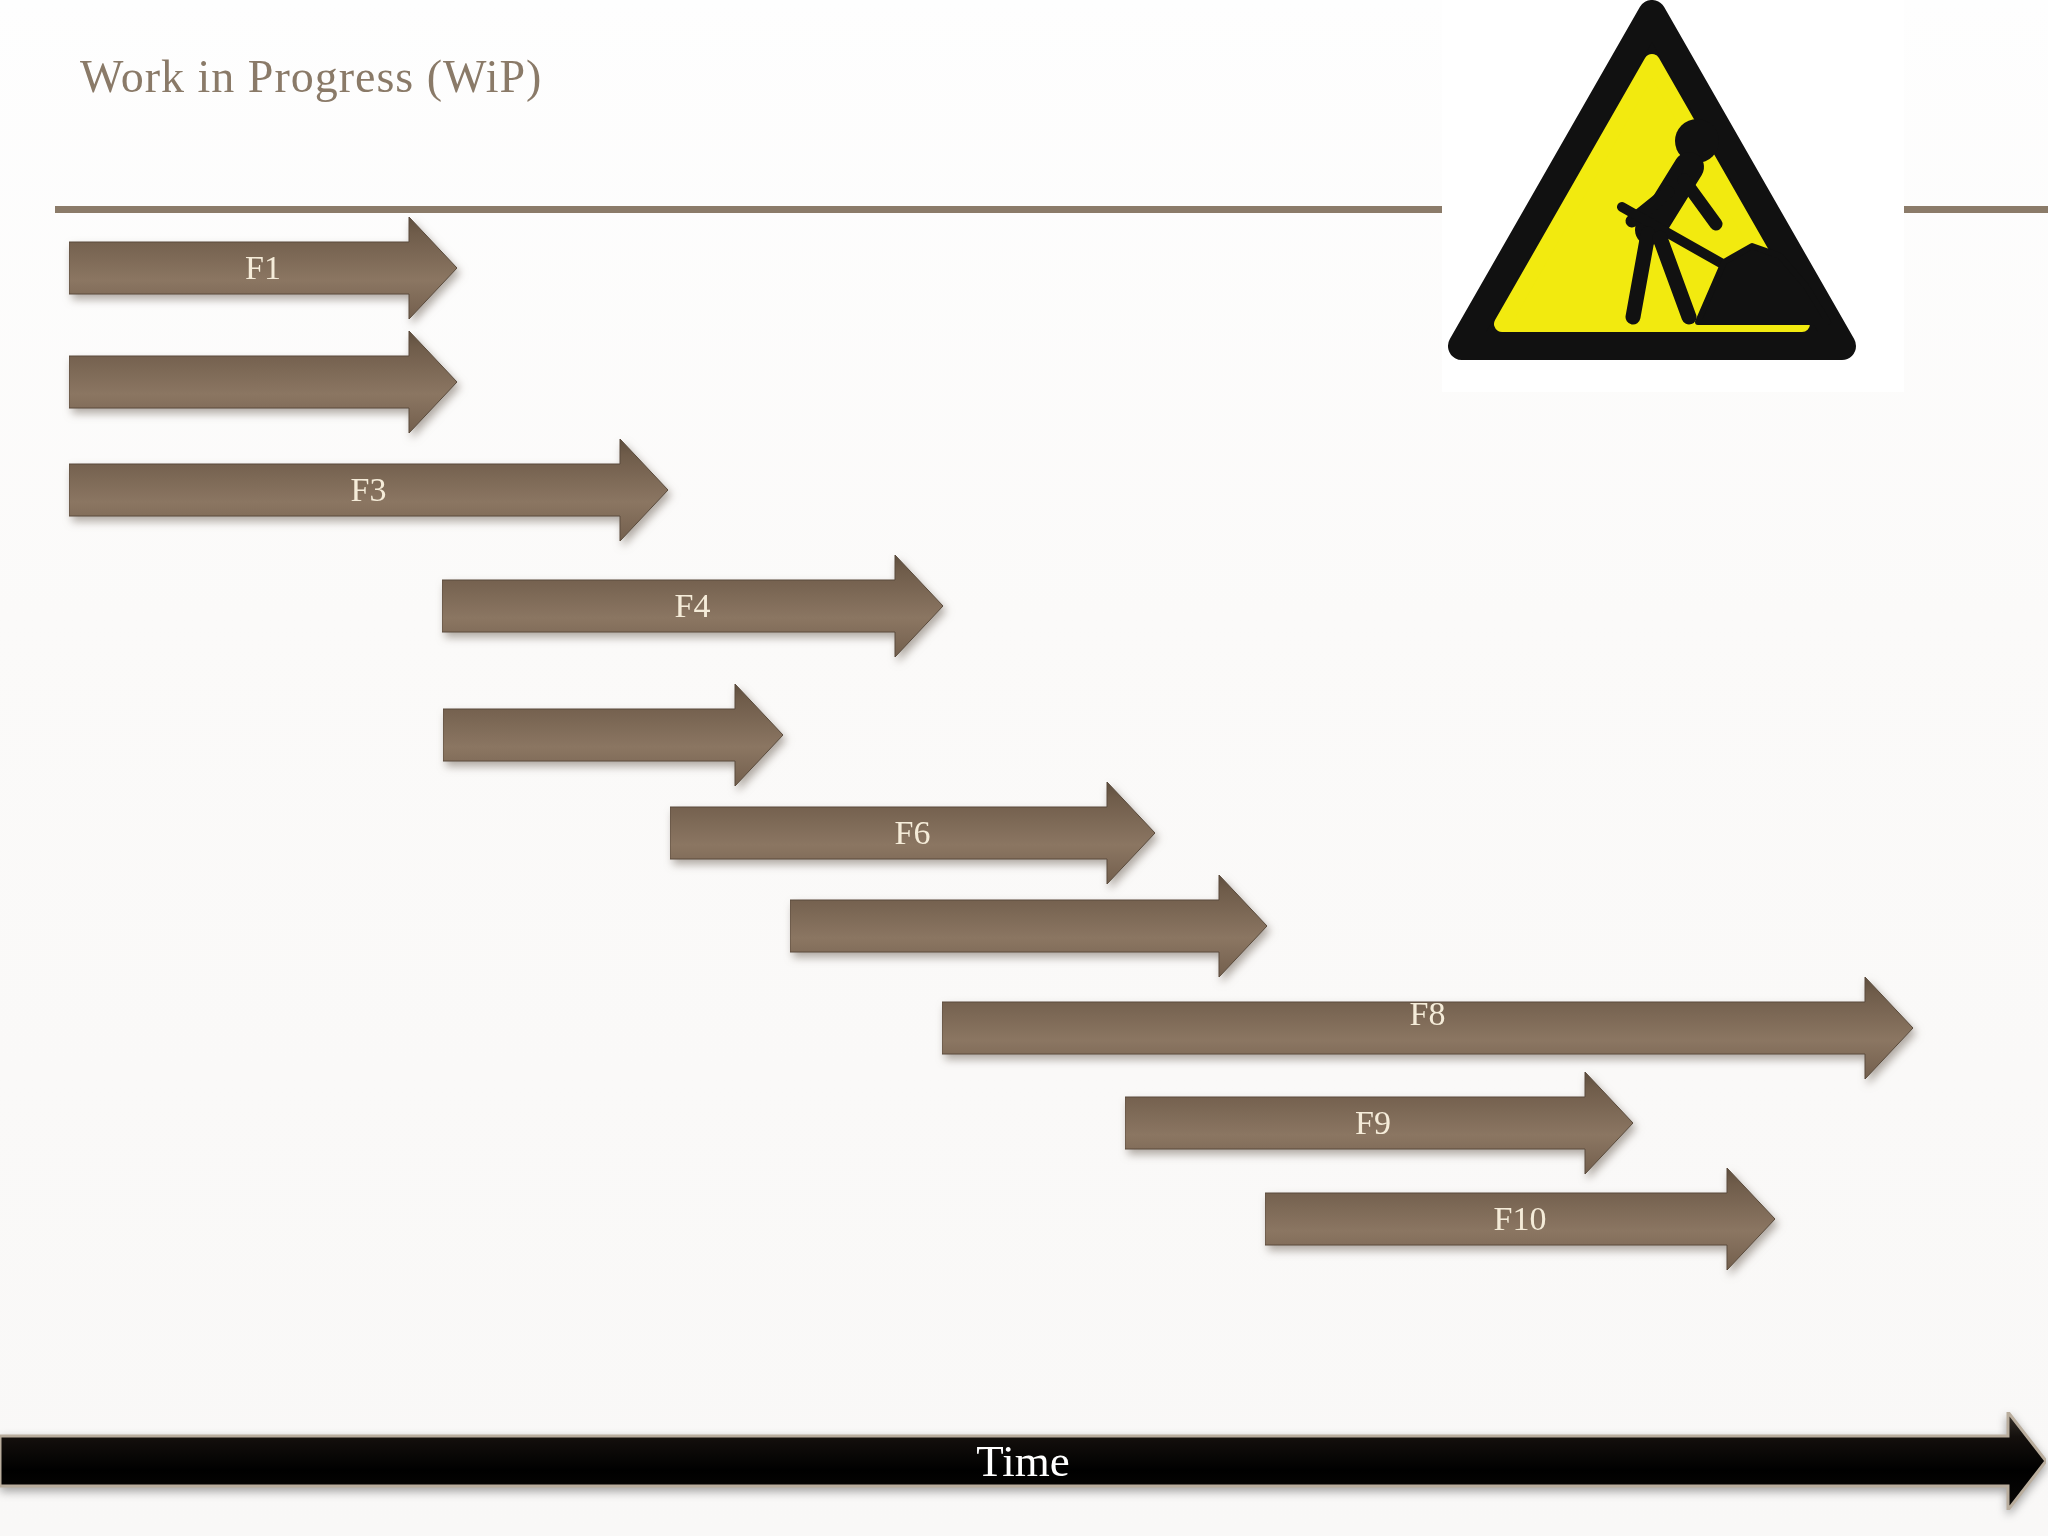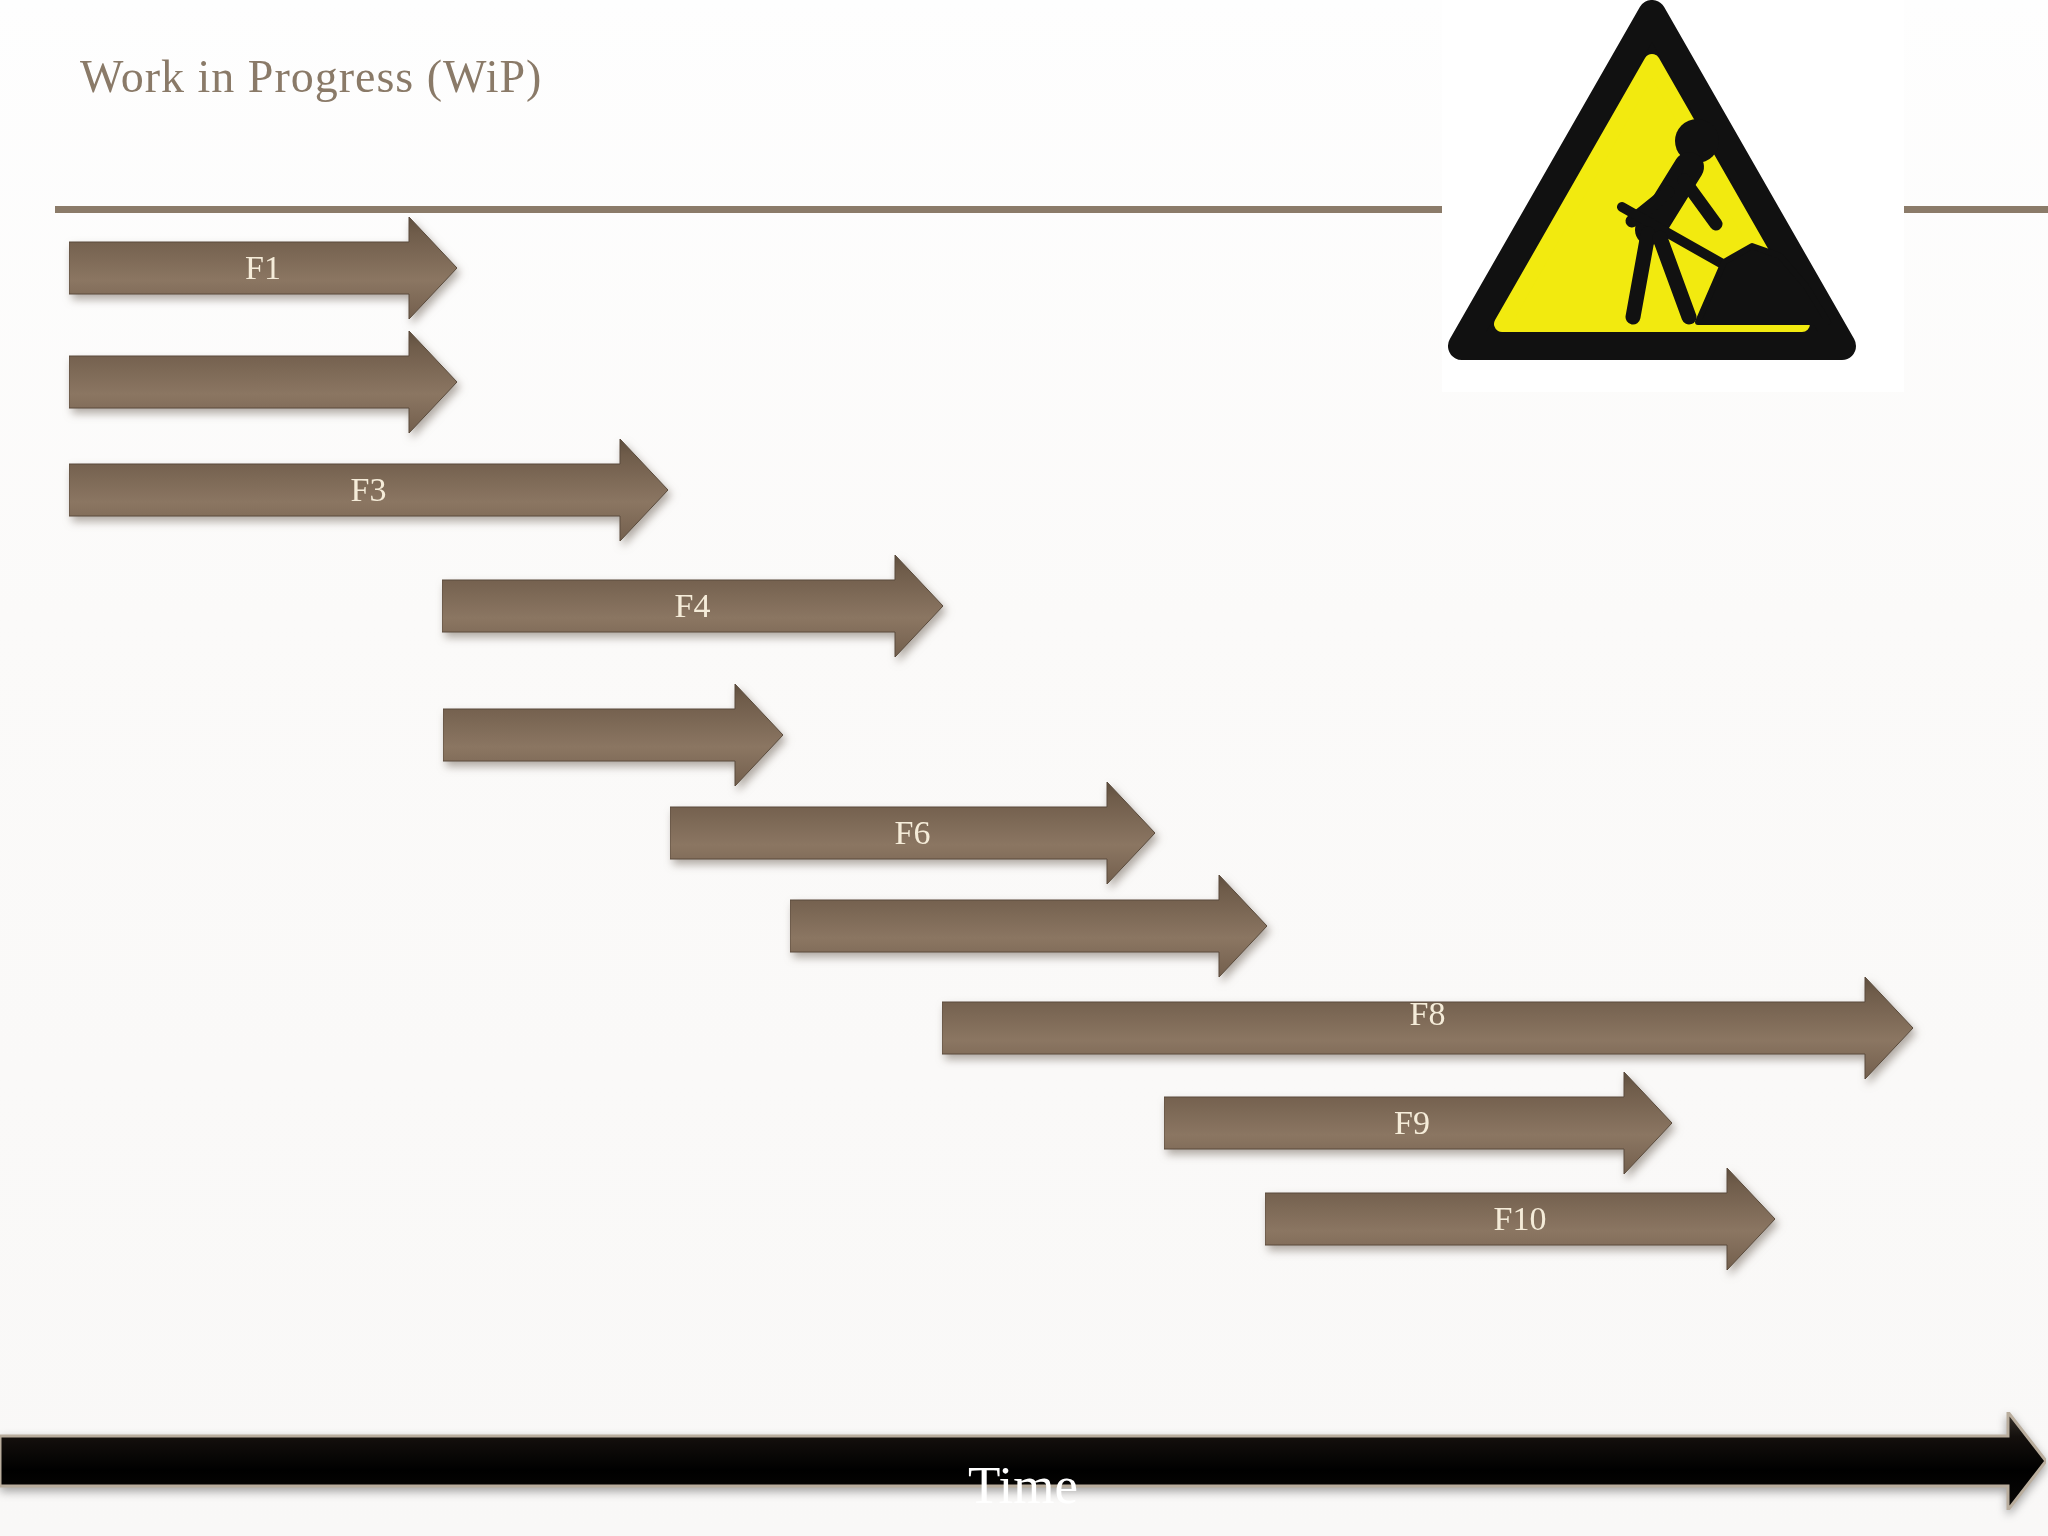--- a/index.html
+++ b/index.html
@@ -36,21 +36,21 @@
     position:absolute;left:0;width:100%;
     text-align:center;
     color:#f5ecd9;
     font-size:34px;
     pointer-events:none;
   }
   .time-arrow svg{
     filter:drop-shadow(0 4px 5px rgba(0,0,0,.35));
   }
   .time-arrow .arrow-label{
-    color:#ffffff;font-size:53px;margin-top:24px;
+    color:#ffffff;font-size:45px;
   }
 </style>
 </head>
 <body>
 
 <div class="slide">
 
   <svg width="0" height="0" style="position:absolute" aria-hidden="true">
     <defs>
       <linearGradient id="gradBrown" x1="0" y1="0" x2="0" y2="1">
@@ -130,21 +130,21 @@
         <svg width="477" height="102" viewBox="0 0 477 102">
           <polygon points="0,25 429,25 429,0 477,51 429,102 429,77 0,77" fill="url(#gradBrown)" stroke="#5a4b3c" stroke-width="1"></polygon>
         </svg>
       </div>
       <div class="arrow" style="left: 942px; top: 977px; width: 971px; height: 102px;">
         <svg width="971" height="102" viewBox="0 0 971 102">
           <polygon points="0,25 923,25 923,0 971,51 923,102 923,77 0,77" fill="url(#gradBrown)" stroke="#5a4b3c" stroke-width="1"></polygon>
         </svg>
         <span class="arrow-label" style="top: 11px; line-height: 52px;">F8</span>
       </div>
-      <div class="arrow" style="left: 1152px; top: 1072px; width: 508px; height: 102px; padding-left: 12px;">
+      <div class="arrow" style="left: 1113px; top: 1072px; width: 508px; height: 102px; padding-left: 12px;">
         <svg width="508" height="102" viewBox="0 0 508 102">
           <polygon points="0,25 460,25 460,0 508,51 460,102 460,77 0,77" fill="url(#gradBrown)" stroke="#5a4b3c" stroke-width="1"></polygon>
         </svg>
         <span class="arrow-label" style="top: 25px; line-height: 52px;">F9</span>
       </div>
       <div class="arrow" style="left: 1265px; top: 1168px; width: 510px; height: 102px;">
         <svg width="510" height="102" viewBox="0 0 510 102">
           <polygon points="0,25 462,25 462,0 510,51 462,102 462,77 0,77" fill="url(#gradBrown)" stroke="#5a4b3c" stroke-width="1"></polygon>
         </svg>
         <span class="arrow-label" style="top: 25px; line-height: 52px;">F10</span>

